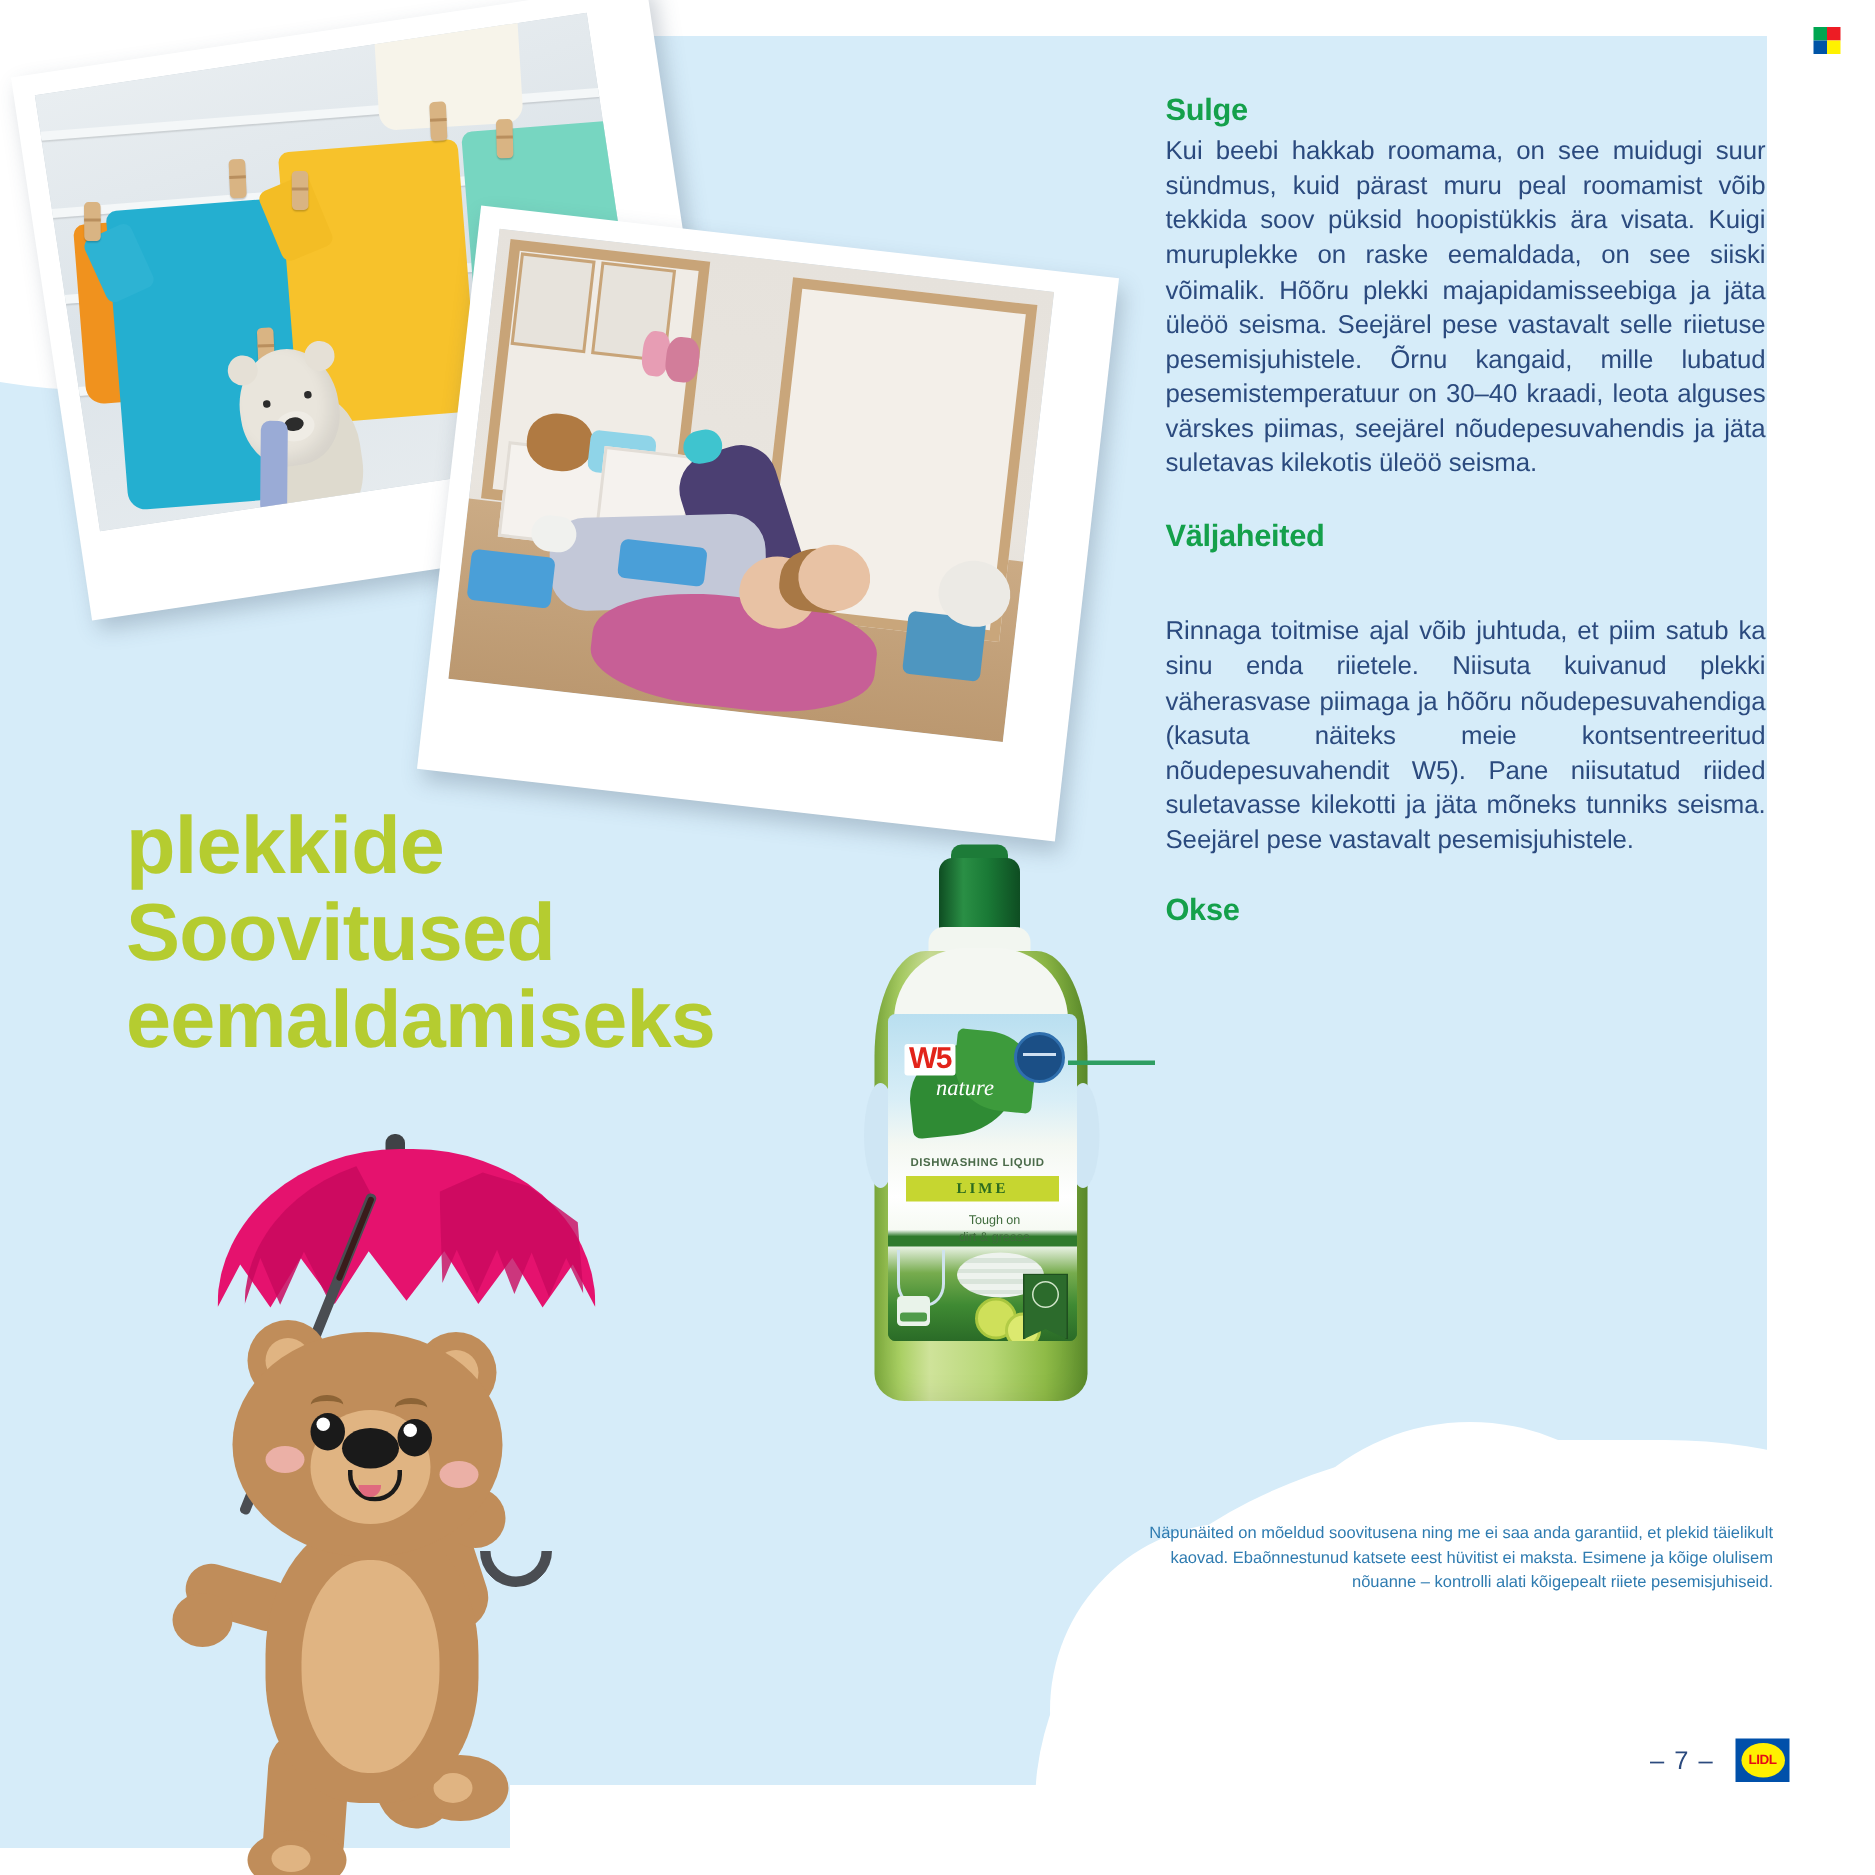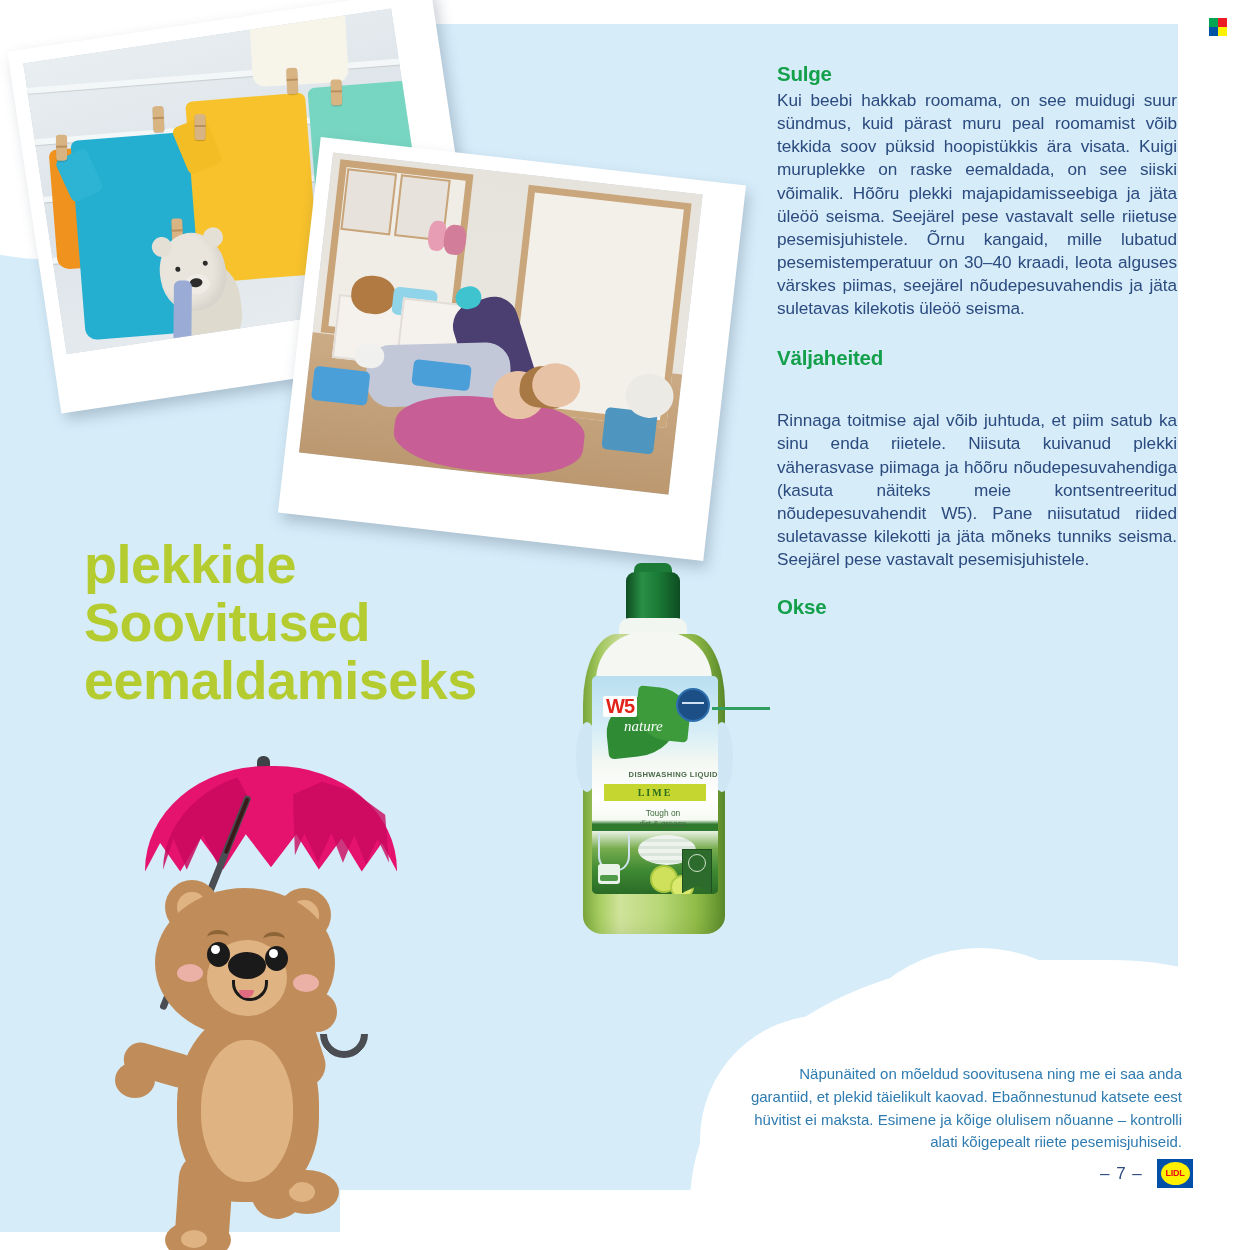--- a/index.html
+++ b/index.html
@@ -103,22 +103,22 @@
   .sec p{
     margin:0;font-size:17.2px;line-height:1.345;color:#2b4a7e;
     text-align:justify;text-justify:inter-word;letter-spacing:-0.05px;
   }
   #sec-muru{margin-bottom:26px;}
   #sec-valja{margin-bottom:39px;}
   #sec-piim{margin-bottom:24px;}
 
   
   #footnote{
-    position:absolute;left:742px;top:1063px;width:440px;
-    font-size:15px;line-height:1.52;color:#2e7bb0;text-align:right;
+    position:absolute;left:742px;top:1014px;width:440px;
+    font-size:11px;line-height:1.52;color:#2e7bb0;text-align:right;
   }
 
   
   #pagenum{position:absolute;left:1100px;top:1164px;font-size:17px;color:#2b4a7e;letter-spacing:1px;}
   #lidl{position:absolute;left:1157px;top:1159px;width:36px;height:29px;background:#0050aa;
         display:flex;align-items:center;justify-content:center;}
   #lidl .circ{width:29px;height:23px;background:#fff000;border-radius:50%;
         display:flex;align-items:center;justify-content:center;}
   #lidl .txt{font-size:9px;font-weight:bold;color:#e60a14;letter-spacing:-0.3px;line-height:1;}
 
@@ -146,21 +146,21 @@
     border-radius:60% 8% 60% 8%;transform:rotate(-6deg);}
   .lb-leaf2{position:absolute;left:44px;top:12px;width:54px;height:52px;background:#3d9b3c;
     border-radius:8% 60% 8% 60%;transform:rotate(6deg);}
   .lb-w5{position:absolute;left:11px;top:20px;font-size:20px;font-weight:bold;color:#e2231a;
     background:#ffffff;padding:0 3px;border-radius:2px;line-height:1.05;letter-spacing:-1px;}
   .lb-nature{position:absolute;left:32px;top:42px;font-size:15px;color:#ffffff;font-style:italic;
     font-family:"Liberation Serif",serif;}
   .lb-seal{position:absolute;right:8px;top:12px;width:30px;height:30px;border-radius:50%;
     background:#1b4f86;border:2px solid #2f6fae;}
   .lb-seal i{position:absolute;left:4px;right:4px;top:12px;height:2px;background:#cfe0f2;}
-  .lb-dish{position:absolute;left:0;right:0;top:94px;text-align:right;font-size:7.6px;
+  .lb-dish{position:absolute;left:0;right:0;top:94px;text-align:left;font-size:7.6px;
     letter-spacing:.4px;color:#4b6b4a;font-weight:bold;padding-left:15px;}
   .lb-lime{position:absolute;left:12px;right:12px;top:108px;height:17px;background:#c6d630;
     display:flex;align-items:center;justify-content:center;}
   .lb-lime span{font-size:10px;font-weight:bold;color:#2b6b1f;letter-spacing:2px;font-family:Liberation Serif, serif;}
   .lb-tough{position:absolute;left:16px;right:0;top:132px;text-align:center;font-size:8.4px;
     color:#3f6b3c;line-height:1.28;}
   .lb-photo{position:absolute;left:0;right:0;top:155px;bottom:0;
     background:linear-gradient(180deg,#e9f2e4 0%,#77ac4e 28%,#3f8a33 62%,#2a6b27 100%);}
   .lb-glass{position:absolute;left:6px;top:2px;width:28px;height:36px;
     border-left:2px solid #cfe3ee;border-right:2px solid #cfe3ee;border-bottom:2px solid #cfe3ee;

